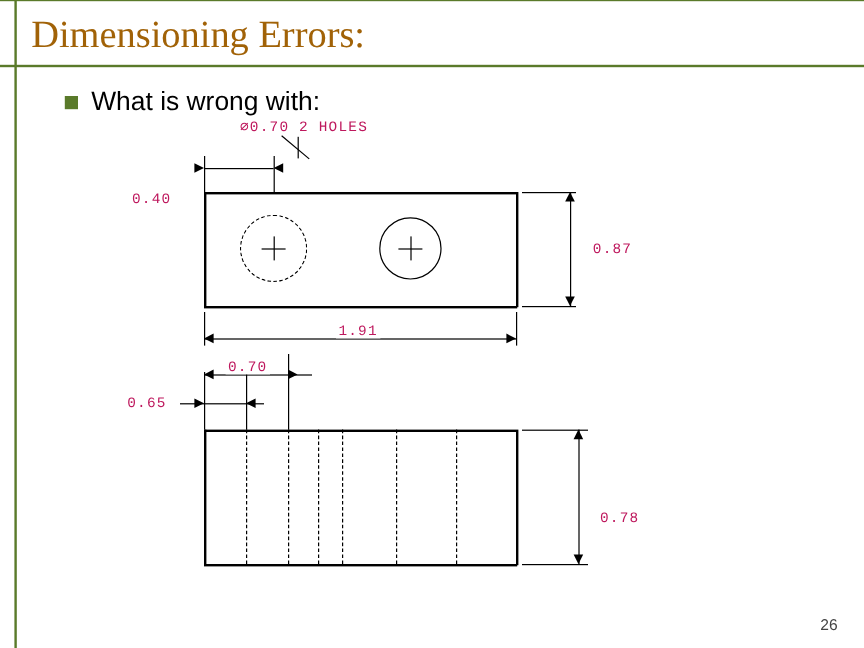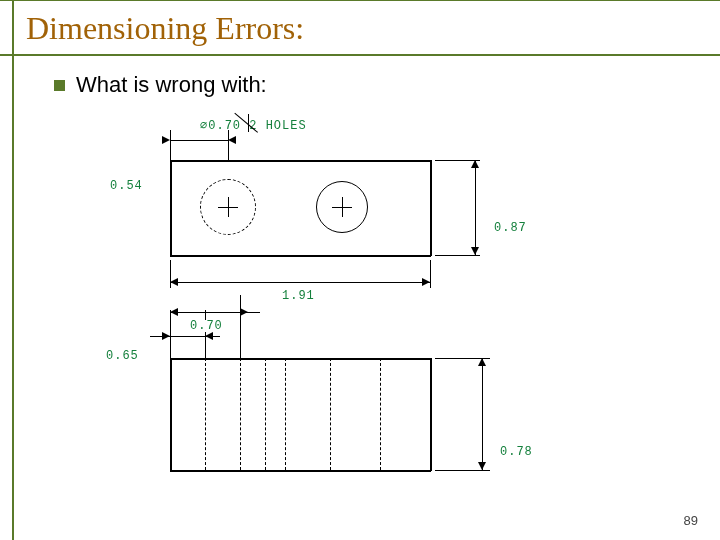--- a/index.html
+++ b/index.html
@@ -29,21 +29,21 @@
 .drawing {
   position:absolute; left:80px; top:100px;
   width:560px; height:400px;
 }
 .drawing * { position:absolute; }
 .ln { background:#000; }
 .hl { height:1.5px; }
 .vl { width:1.5px; }
 .thin-h { height:1px; background:#000; }
 .thin-v { width:1px; background:#000; }
-.dim { font:12px/1 "Courier New",monospace; letter-spacing:1px; color:#15803d;margin-top:20px; }
+.dim { font:12px/1 "Courier New",monospace; letter-spacing:1px; color:#be185d; }
 .circ { border:1.5px solid #000; border-radius:50%; }
 .plus-h,.plus-v { background:#000; }
 .plus-h { height:1px; }
 .plus-v { width:1px; }
 
 .hid { width:1px; border-left:1px dashed #000; }
 
 .arR { width:0;height:0;border-top:4px solid transparent;border-bottom:4px solid transparent;border-left:8px solid #000; }
 .arL { width:0;height:0;border-top:4px solid transparent;border-bottom:4px solid transparent;border-right:8px solid #000; }
 .arU { width:0;height:0;border-left:4px solid transparent;border-right:4px solid transparent;border-bottom:8px solid #000; }
@@ -52,34 +52,34 @@
 </head>
 <body>
 
 <div class="rule top"></div>
 <div class="rule bot"></div>
 <div class="rule vert"></div>
 
 <div class="title">Dimensioning Errors:</div>
 <div class="bullet-sq"></div>
 <div class="bullet-txt">What is wrong with:</div>
-<div class="pagenum">89</div>
+<div class="pagenum">26</div>
 
 <div class="drawing">
 
   <div class="dim" style="left:120px;top:0px">⌀0.70  2  HOLES</div>
   <div class="thin-v" style="left:168px;top:14px;height:18px"></div>
   <div class="ln" style="left:148px;top:32px;width:30px;height:1px;transform:rotate(40deg);transform-origin:right top;background:#000"></div>
 
   <div class="thin-v" style="left:90px; top:30px; height:30px"></div>
   <div class="thin-v" style="left:148px;top:30px; height:30px"></div>
   <div class="thin-h" style="left:90px; top:40px; width:58px"></div>
   <div class="arR" style="left:82px; top:36px"></div>
   <div class="arL" style="left:148px;top:36px"></div>
-  <div class="dim" style="left:30px;top:60px">0.54</div>
+  <div class="dim" style="left:30px;top:60px">0.40</div>
 
   <div class="ln hl" style="left:90px; top:60px;  width:260px"></div>
   <div class="ln hl" style="left:90px; top:155px; width:261px"></div>
   <div class="ln vl" style="left:90px; top:60px;  height:95px"></div>
   <div class="ln vl" style="left:350px;top:60px;  height:96px"></div>
 
   <div class="circ" style="left:120px;top:79px;width:56px;height:56px;border-style:dashed"></div>
   <div class="plus-h" style="left:138px;top:107px;width:20px"></div>
   <div class="plus-v" style="left:148px;top:97px;height:20px"></div>
 

